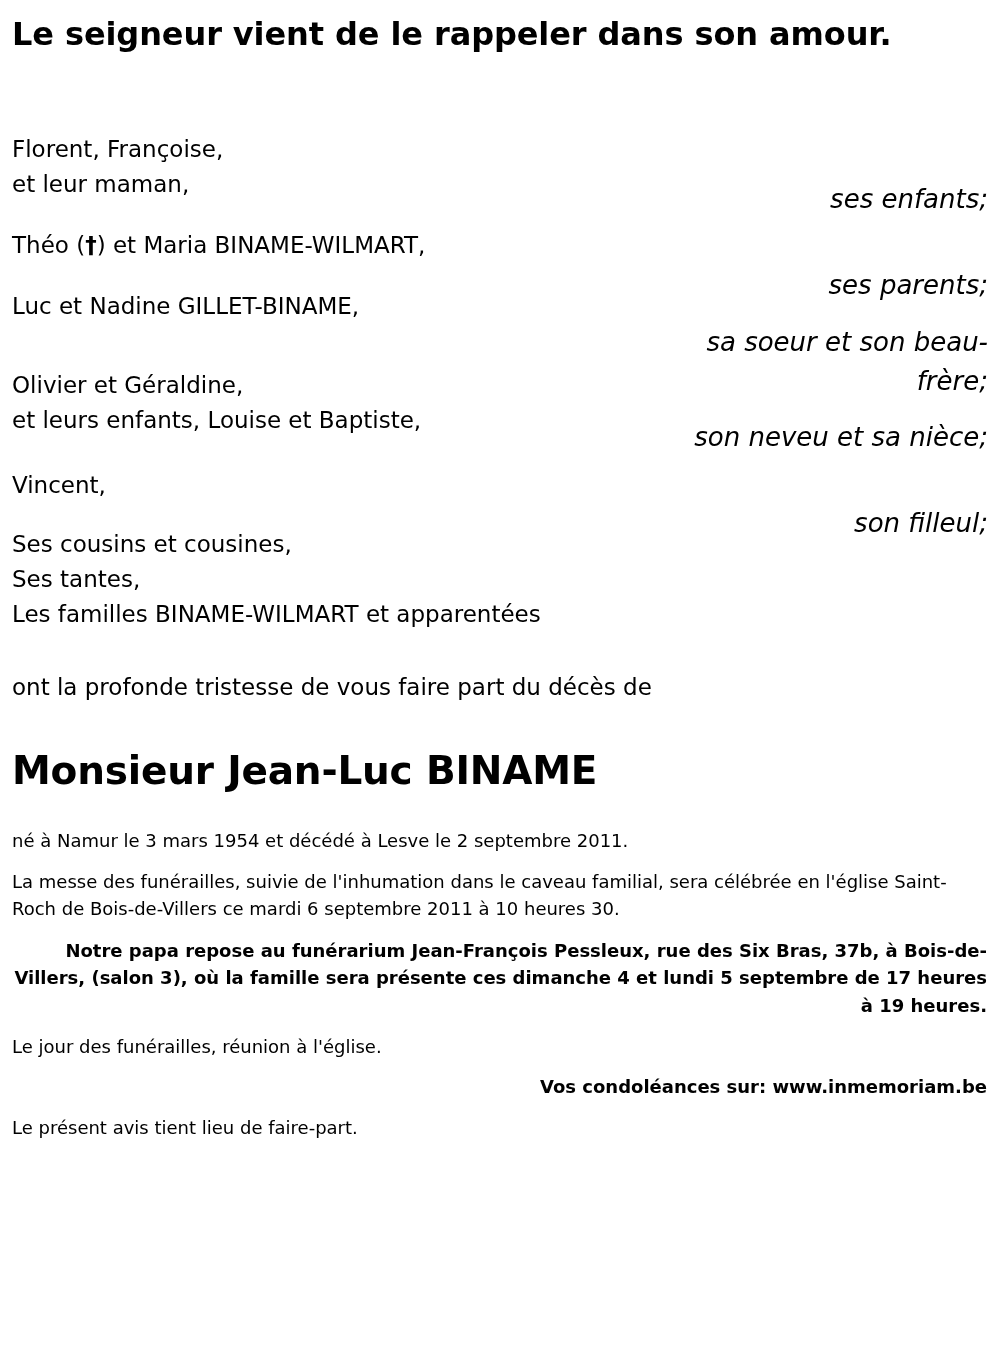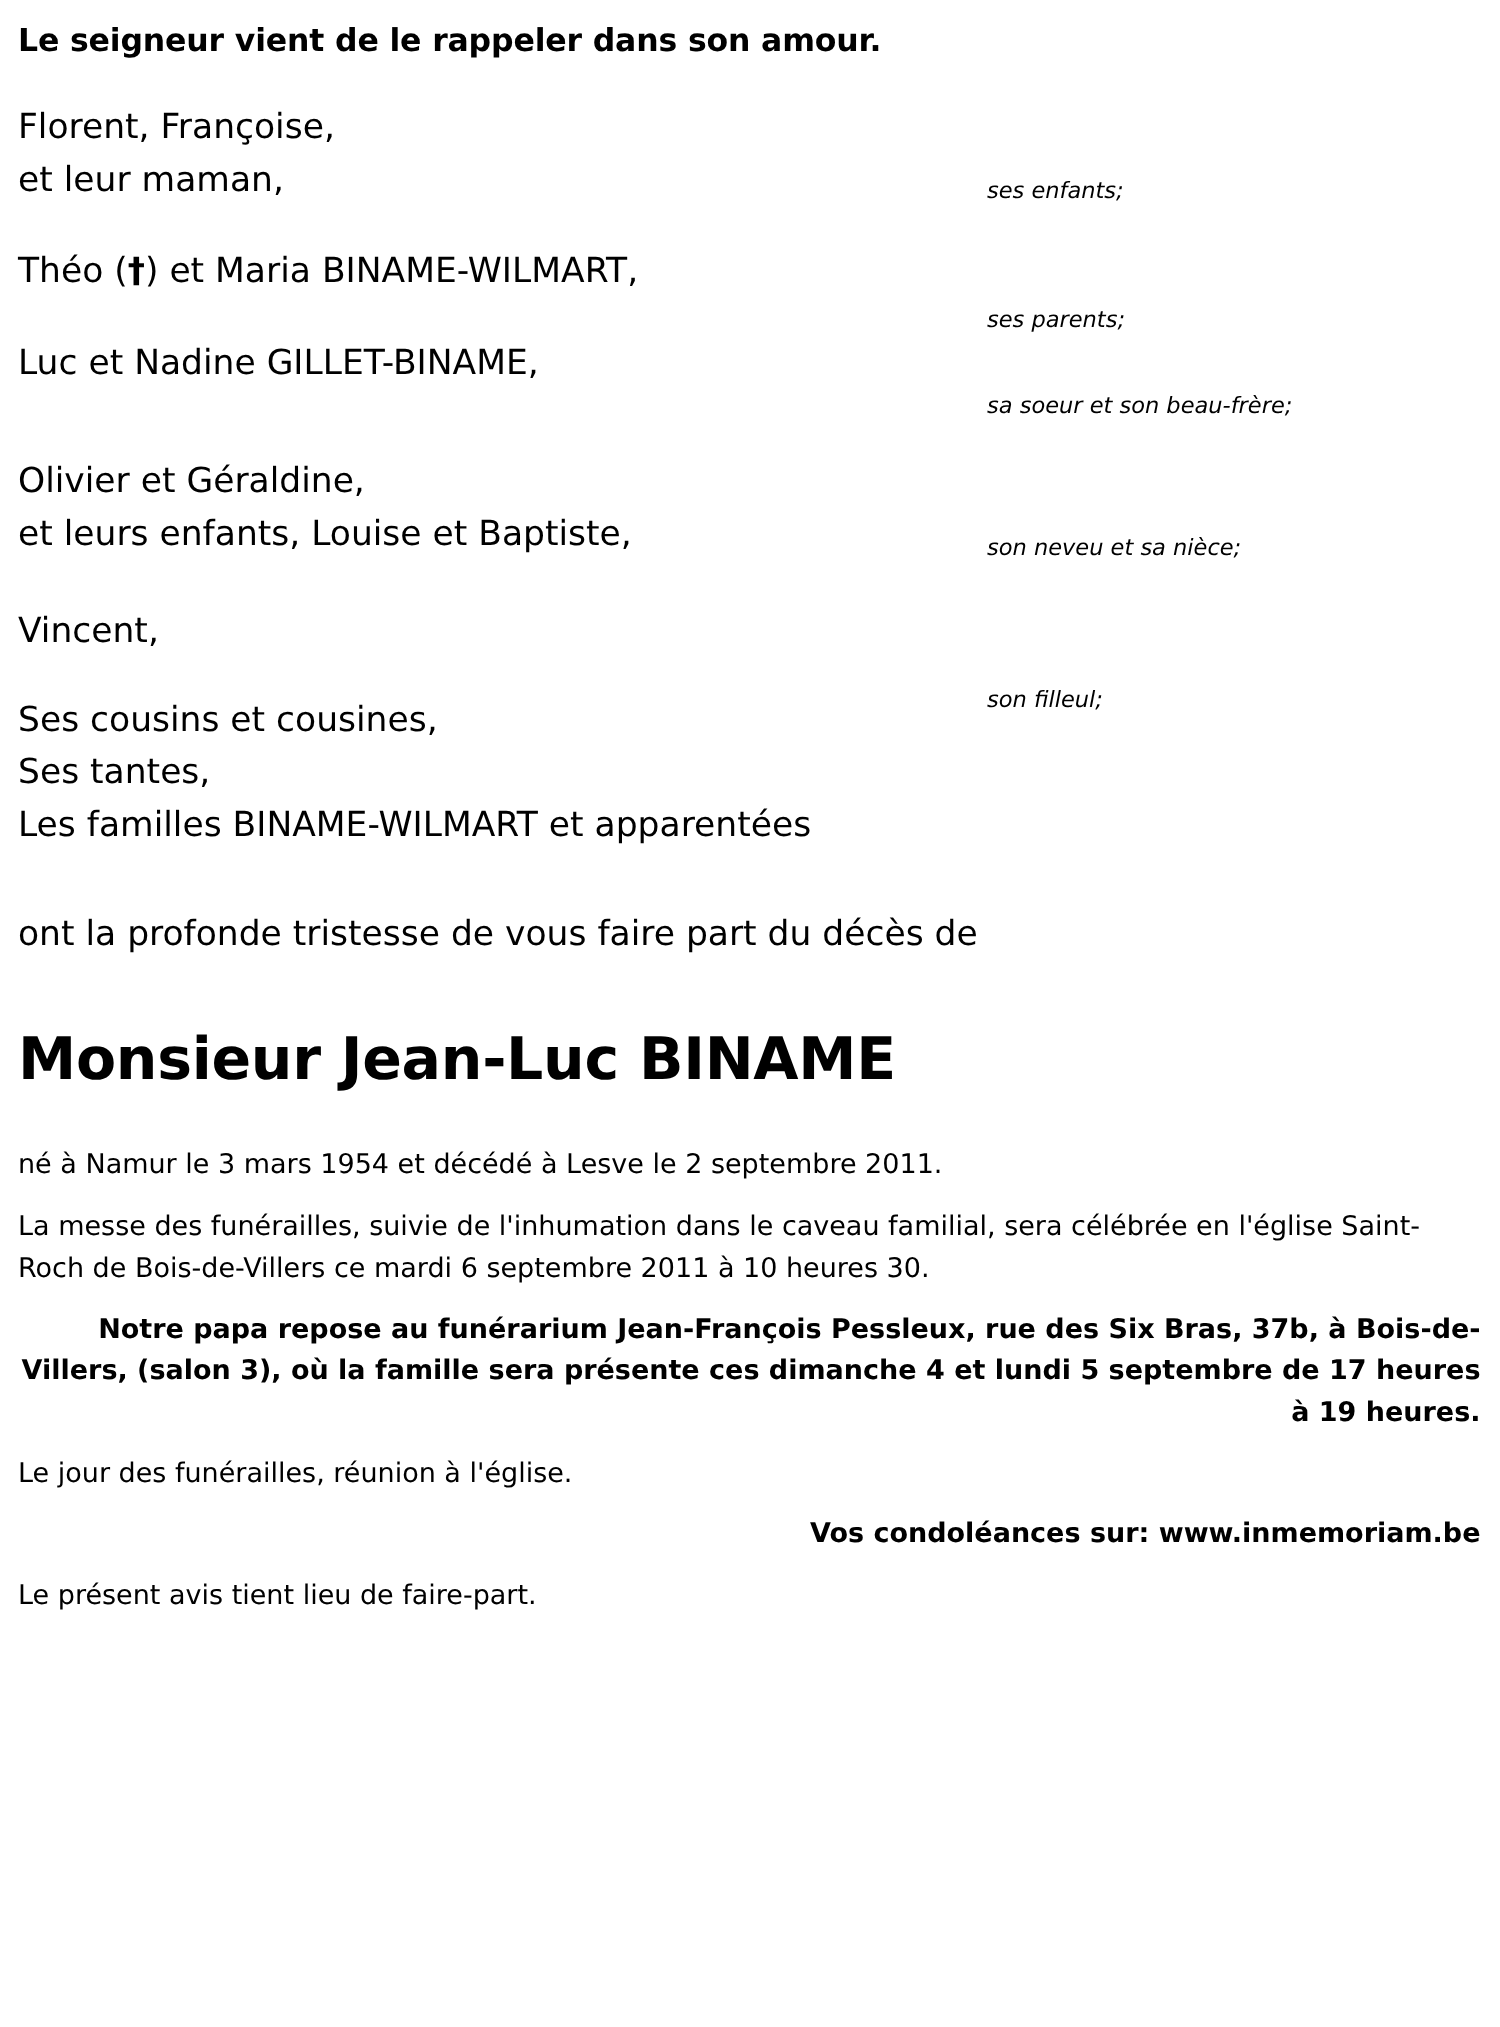--- a/index.html
+++ b/index.html
@@ -18,25 +18,25 @@
     position: relative;
     width: 1000px;
     height: 1351px;
     box-sizing: border-box;
     padding: 14px 10px 0 12px;
     overflow: hidden;
   }
 
   
   .opening-line {
-    font-size: 21px;
+    font-size: 32px;
     font-weight: bold;
     line-height: 1.25;
     letter-spacing: -0.1px;
-    margin: 0 0 28px 0;
+    margin: 0 0 78px 0;
   }
 
   
   .family-list {
     margin: 0 0 0 0;
   }
   .family-group {
     position: relative;
     margin-bottom: 22px;
   }
@@ -45,21 +45,22 @@
   }
   .name-line {
     font-size: 23px;
     line-height: 1.52;
     white-space: nowrap;
   }
   .relation {
     position: absolute;
     right: 2px;
     width: 330px;
-    font-size: 15px;
+    text-align: right;
+    font-size: 26px;
     font-style: italic;
     line-height: 1.5;
   }
   .dagger {
     font-weight: bold;
     font-family: "DejaVu Sans", "Liberation Sans", sans-serif;
   }
 
   
   .announce-line {
@@ -130,21 +131,21 @@
         <div class="name-line">Olivier et Géraldine,</div>
         <div class="name-line">et leurs enfants, Louise et Baptiste,</div>
       </div>
       <div class="relation" style="top:50px;">son neveu et sa nièce;</div>
     </div>
 
     <div class="family-group" style="margin-bottom:24px;">
       <div class="names">
         <div class="name-line">Vincent,</div>
       </div>
-      <div class="relation" style="top:51px;">son filleul;</div>
+      <div class="relation" style="top:36px;">son filleul;</div>
     </div>
 
     <div class="family-group" style="margin-bottom:0;">
       <div class="names">
         <div class="name-line">Ses cousins et cousines,</div>
         <div class="name-line">Ses tantes,</div>
         <div class="name-line">Les familles BINAME-WILMART et apparentées</div>
       </div>
     </div>
 

